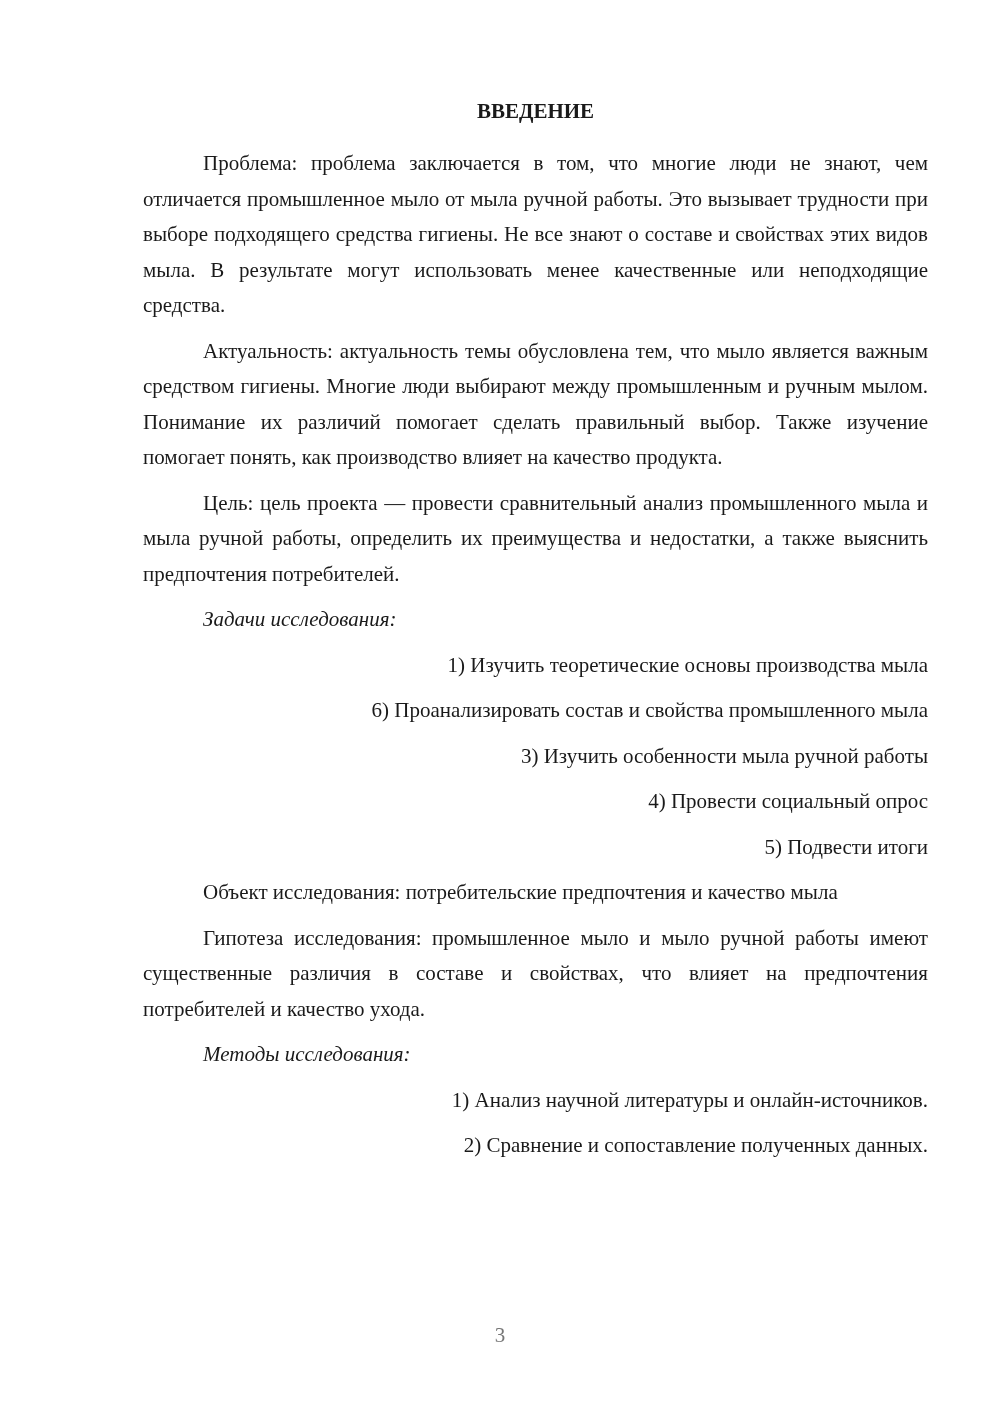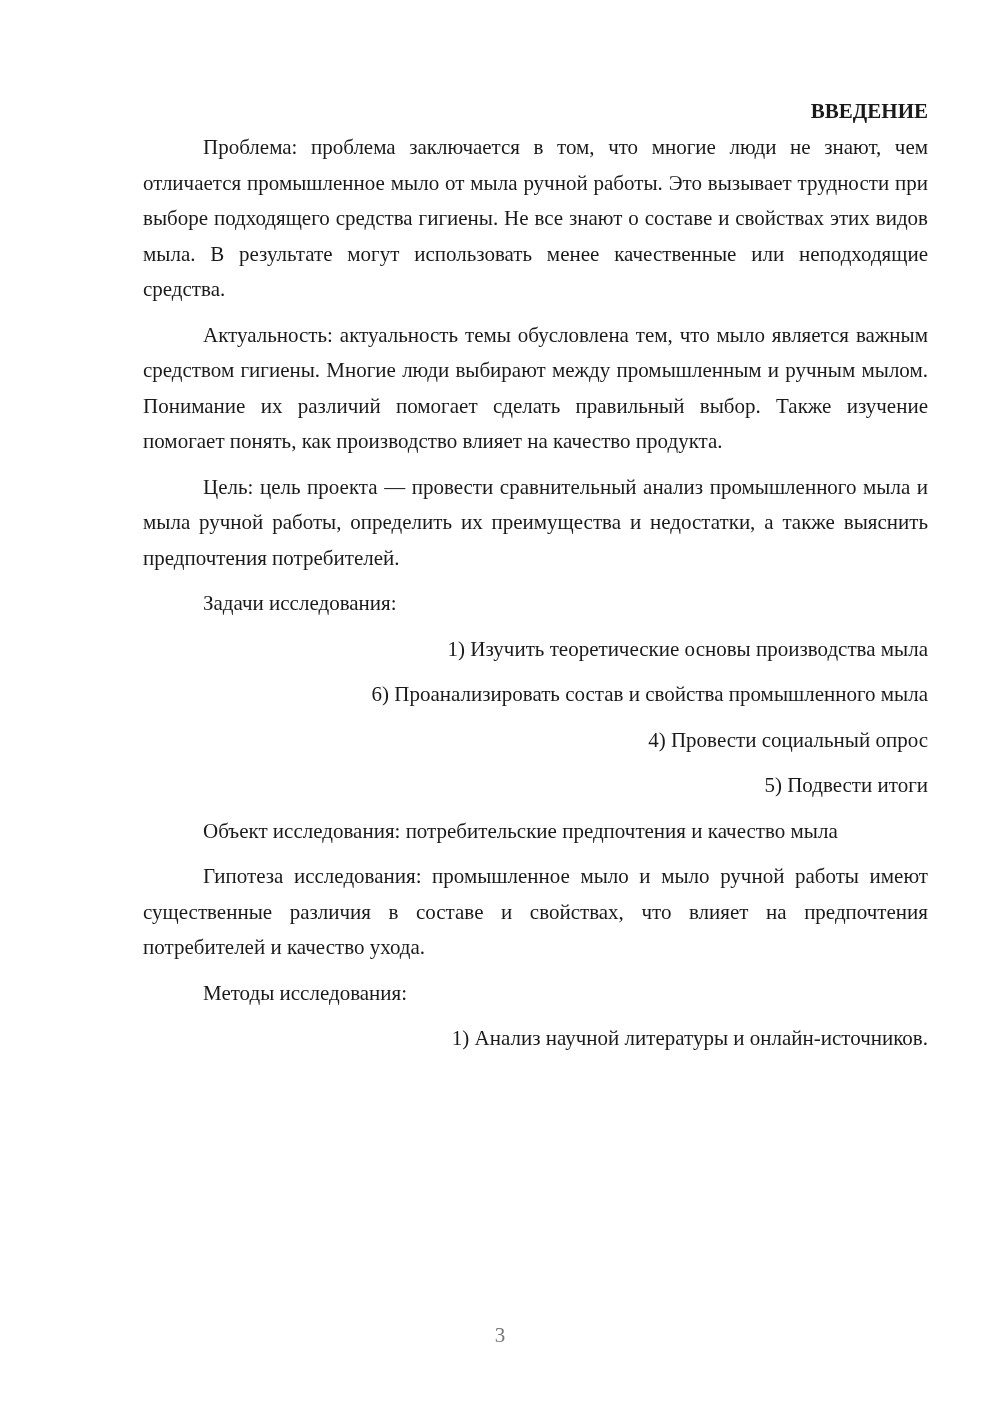--- a/index.html
+++ b/index.html
@@ -5,28 +5,28 @@
     html, body { margin: 0; padding: 0; background: #ffffff; }
     body { width: 1000px; height: 1414px; position: relative; overflow: hidden; }
     .page {
       position: absolute; left: 0; top: 0; width: 1000px; height: 1414px;
       background: #ffffff; color: #1a1a1a;
       font-family: "Liberation Serif", "DejaVu Serif", serif;
       font-size: 21px;
     }
     .content { position: absolute; left: 143px; top: 96px; width: 785px; }
     .title {
-      text-align: right; font-weight: bold; font-size: 21px;
-      margin: 0 0 4px 0; line-height: 30px;
+      text-align: center; font-weight: bold; font-size: 21px;
+      margin: 0 0 20px 0; line-height: 30px;
     }
     .para {
       text-align: justify; text-indent: 60px; line-height: 35.5px;
       margin: 0 0 10px 0;
     }
-    .single { text-indent: 60px; line-height: 35.5px; margin: 8px 0 10px 0; }
+    .single { text-indent: 60px; line-height: 35.5px; margin: 8px 0 10px 0; font-style: italic; }
     .list-item { padding-left: 32px; line-height: 35.5px; margin: 0 0 10px 0; text-align: right; }
     .page-number {
       position: absolute; top: 1323px; left: 0; width: 1000px; text-align: center;
       color: #777777; font-size: 21px; font-family: "Liberation Serif", serif;
     }
   </style>
 </head>
 <body>
 
 <div class="page">
@@ -37,30 +37,32 @@
 
     <p class="para">Актуальность: актуальность темы обусловлена тем, что мыло является важным средством гигиены. Многие люди выбирают между промышленным и ручным мылом. Понимание их различий помогает сделать правильный выбор. Также изучение помогает понять, как производство влияет на качество продукта.</p>
 
     <p class="para">Цель: цель проекта — провести сравнительный анализ промышленного мыла и мыла ручной работы, определить их преимущества и недостатки, а также выяснить предпочтения потребителей.</p>
 
     <p class="single">Задачи исследования:</p>
 
     <div>
       <p class="list-item">1) Изучить теоретические основы производства мыла</p>
       <p class="list-item">6) Проанализировать состав и свойства промышленного мыла</p>
+      <p class="list-item">3) Изучить особенности мыла ручной работы</p>
       <p class="list-item">4) Провести социальный опрос</p>
       <p class="list-item">5) Подвести итоги</p>
     </div>
 
     <p class="para">Объект исследования: потребительские предпочтения и качество мыла</p>
 
 
     <p class="para">Гипотеза исследования: промышленное мыло и мыло ручной работы имеют существенные различия в составе и свойствах, что влияет на предпочтения потребителей и качество ухода.</p>
 
     <p class="single">Методы исследования:</p>
 
     <div>
       <p class="list-item">1) Анализ научной литературы и онлайн-источников.</p>
+      <p class="list-item">2) Сравнение и сопоставление полученных данных.</p>
     </div>
   </div>
 
   <div class="page-number">3</div>
 </div>
 
 </body></html>

